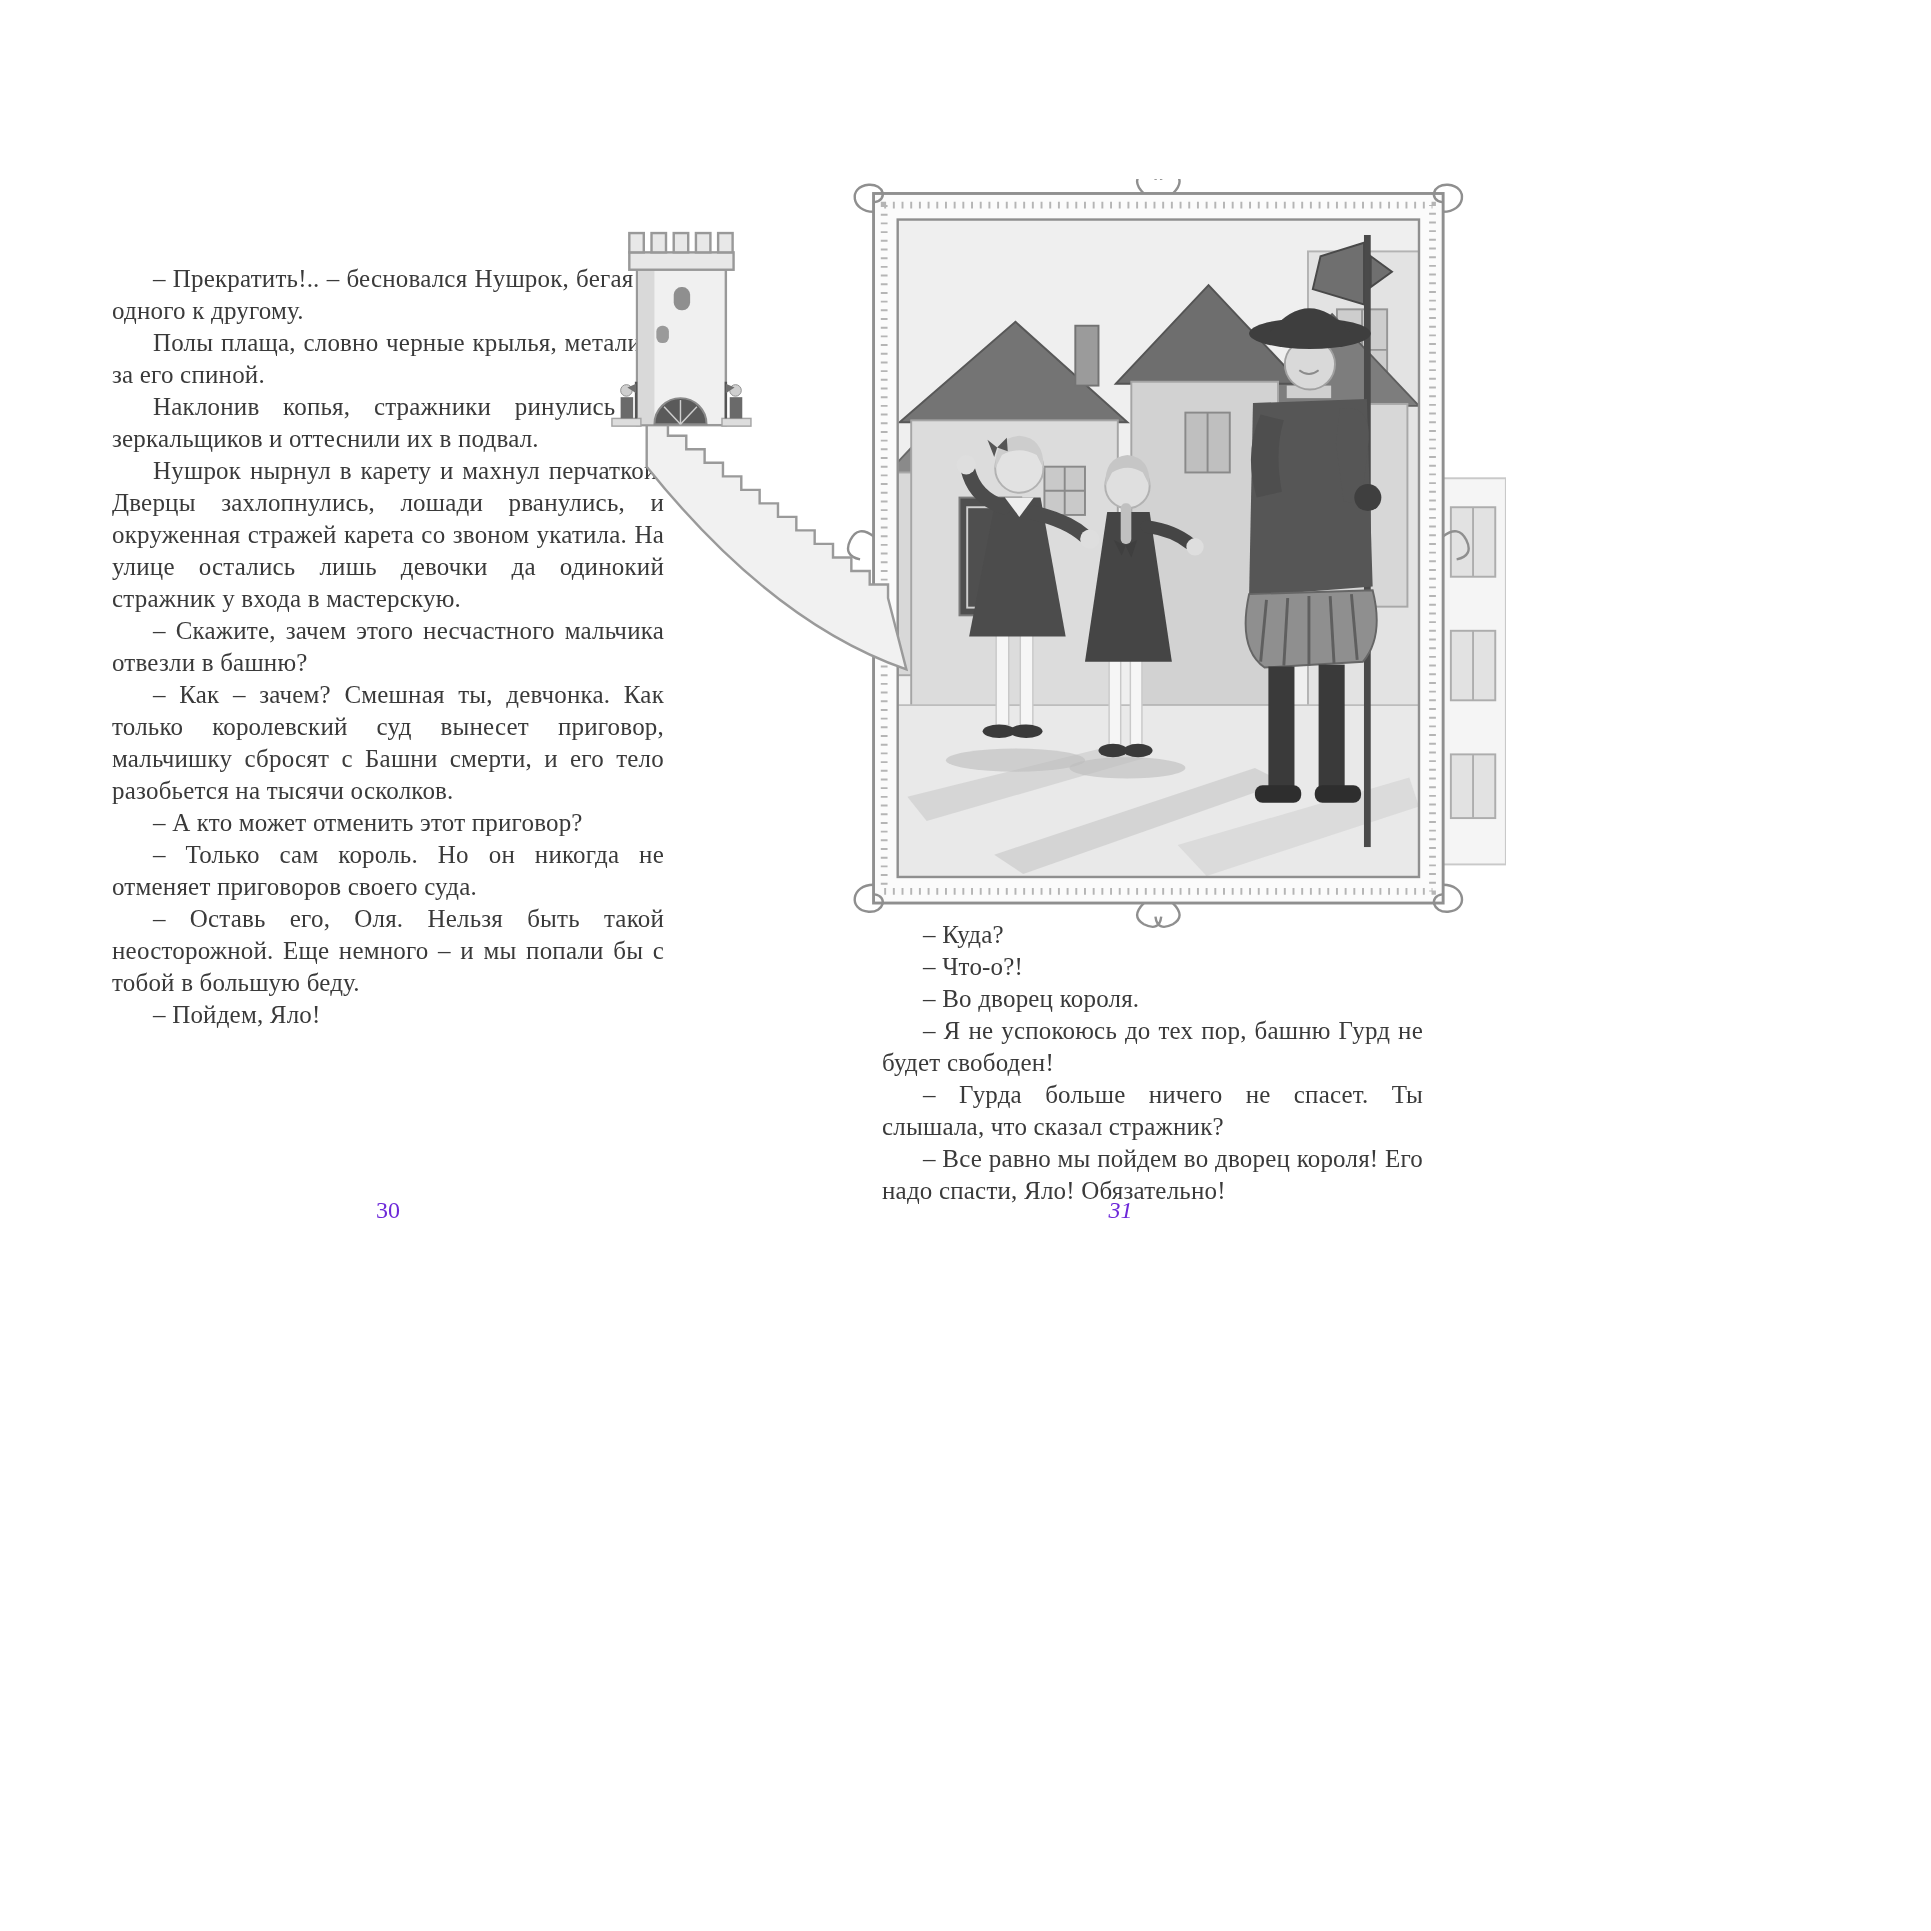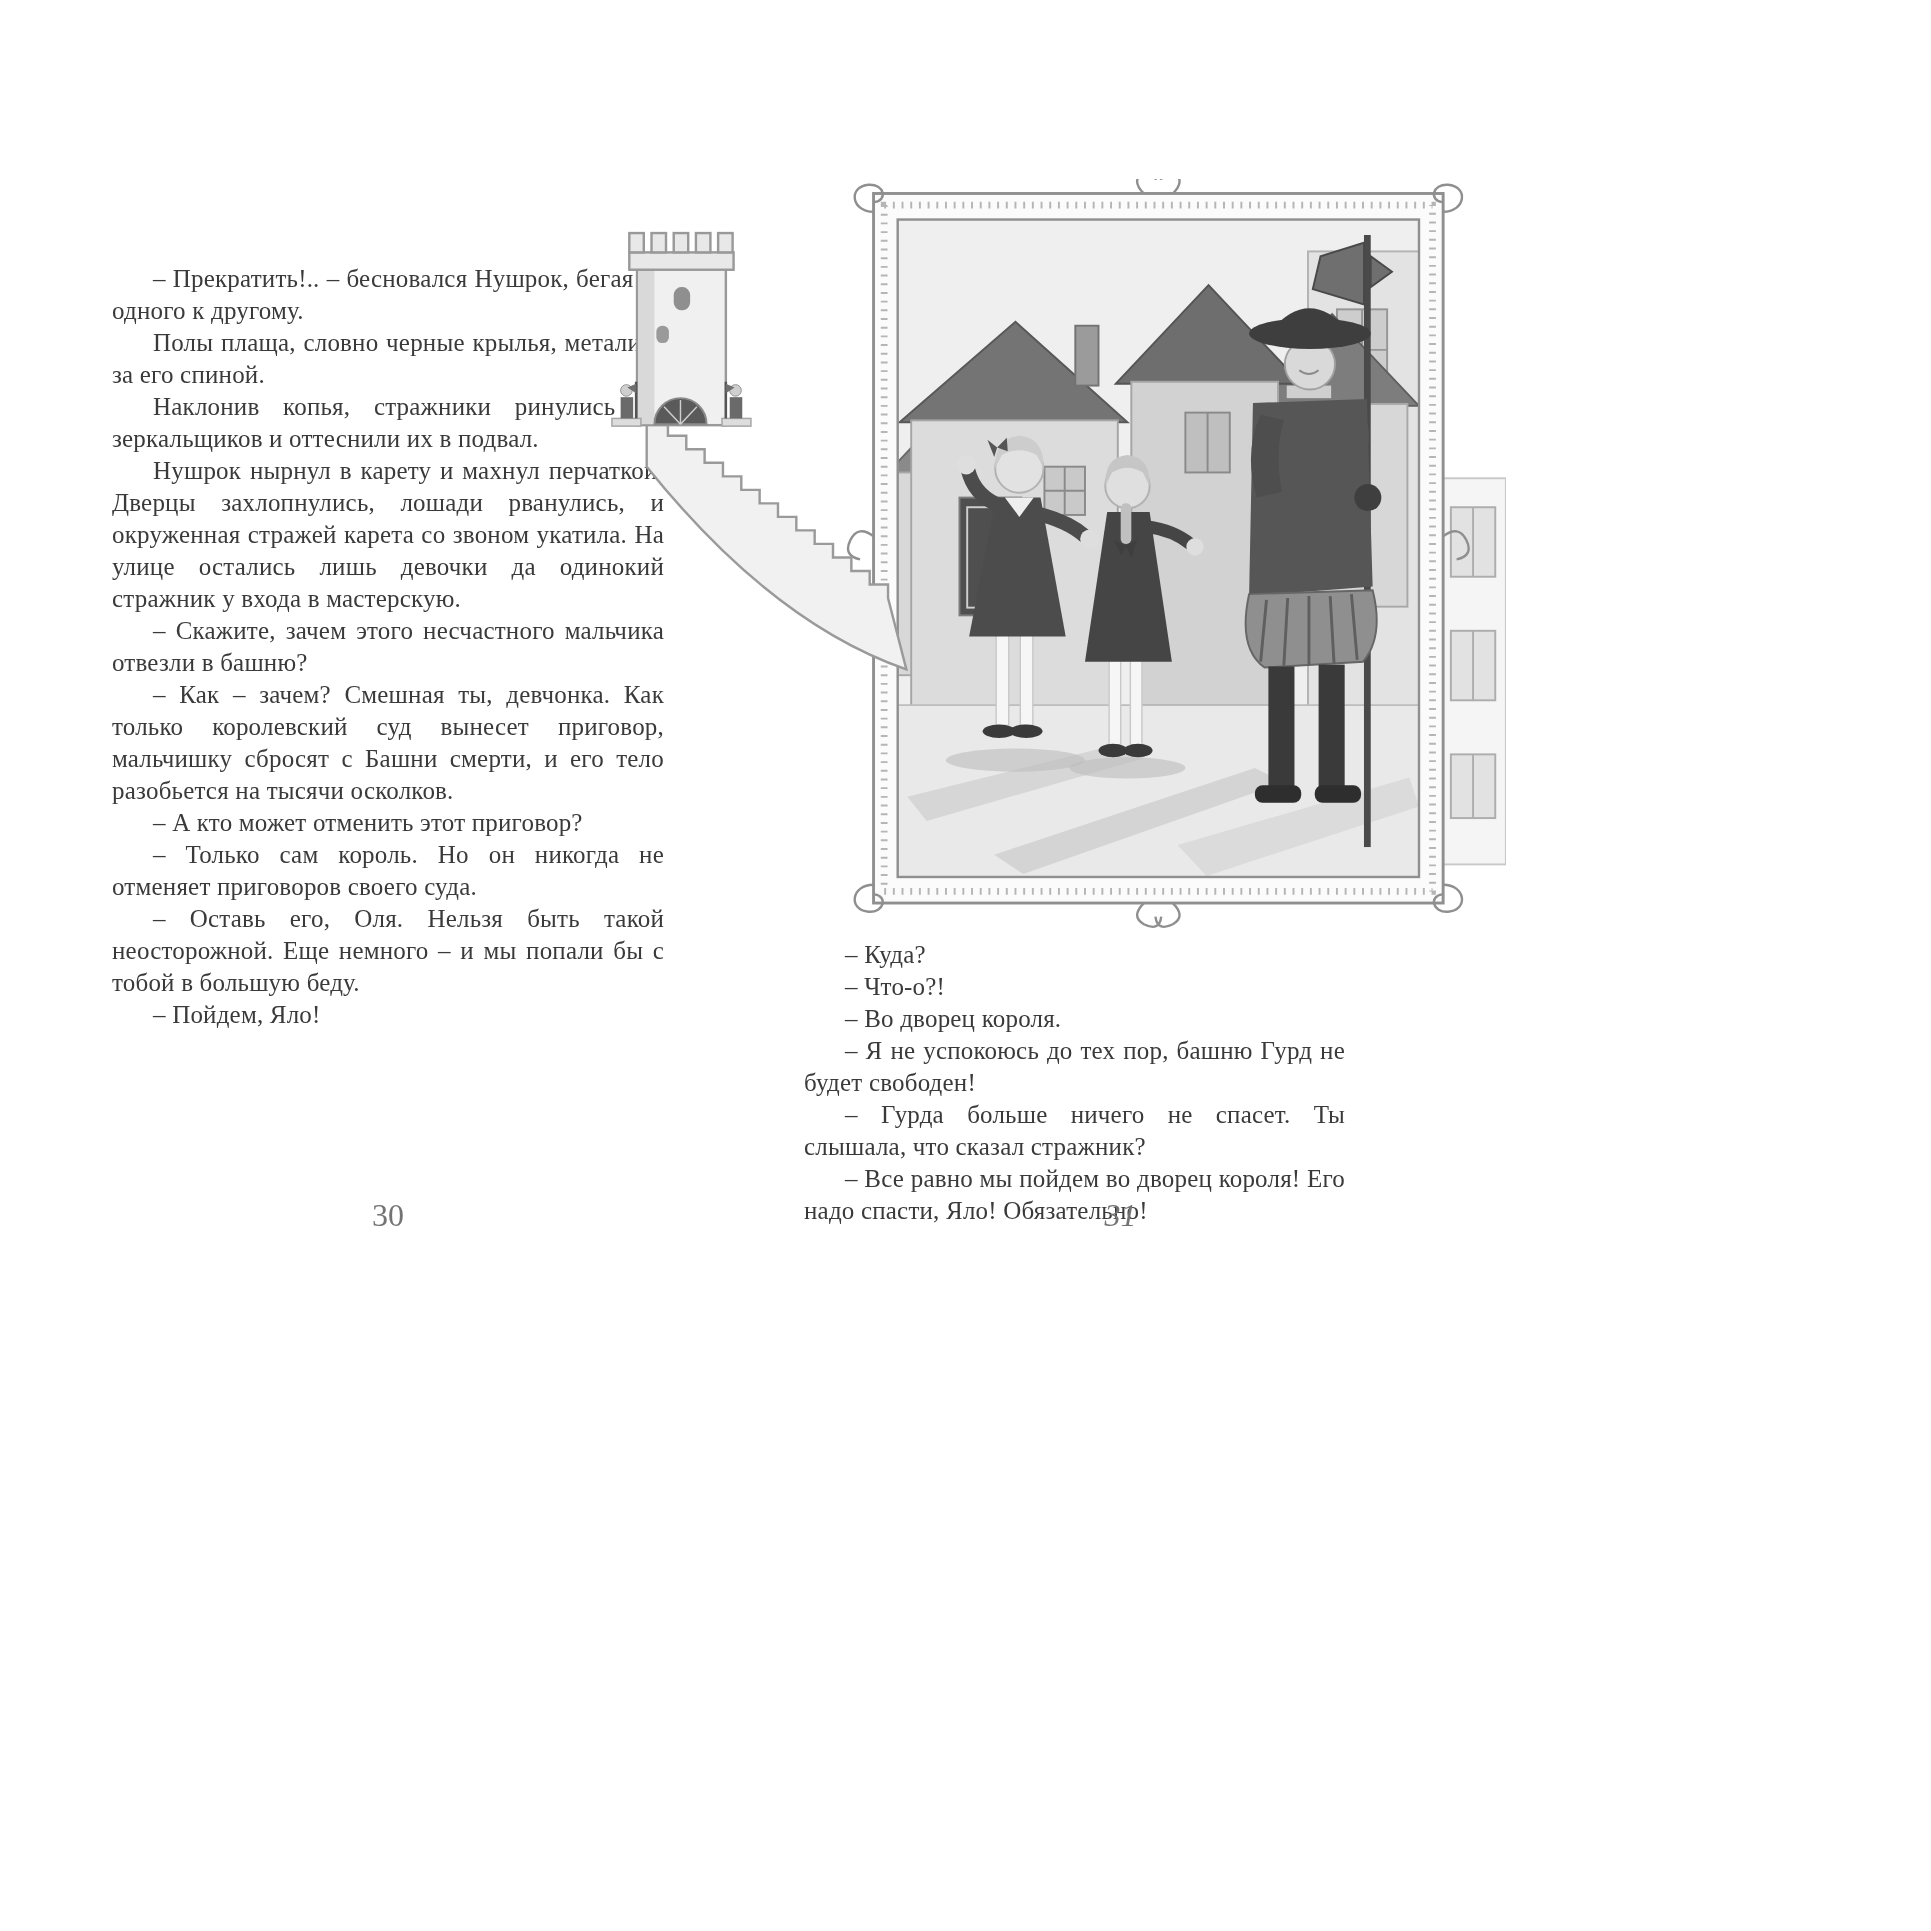--- a/index.html
+++ b/index.html
@@ -22,23 +22,23 @@
     line-height:32px;
     letter-spacing:0.2px;
   }
   #left-text  { left:112px; top:263px; width:552px; }
   #right-text { left:850px; top:919px; width:541px; }
 
   .para { margin:0; text-indent:41px; }
 
   .page-number {
     position:absolute;
-    font-size:32px;
+    font-size:24px;
     text-align:center;
-    color:#737373;
+    color:#6d28d9;
   }
   #pn-left  { left:112px; width:552px; top:1197px; }
   #pn-right { left:850px; width:541px; top:1197px;font-style:italic; }
 
   #illustration { position:absolute; left:579px; top:179px; }
 </style>
 </head>
 <body>
 
 <div class="page" id="left-page">
@@ -53,21 +53,21 @@
       <p class="para">– Только сам король. Но он никогда не отменяет приговоров своего суда.</p>
       <p class="para">– Оставь его, Оля. Нельзя быть такой неосторожной. Еще немного – и мы попали бы с тобой в большую беду.</p>
       <p class="para">– Пойдем, Яло!</p>
     </div>
   <div class="page-number" id="pn-left">30</div>
 </div>
 
 <div class="page" id="right-page">
 </div>
 
-<div class="text-col" id="right-text" style="position: absolute; left: 804px; top: 919px; width: 541px; margin-top: 20px;">
+<div class="text-col" id="right-text" style="position: absolute; left: 882px; top: 919px; width: 541px;">
     <p class="para">– Куда?</p>
     <p class="para">– Что-о?!</p>
     <p class="para">– Во дворец короля.</p>
     <p class="para">– Я не успокоюсь до тех пор, башню Гурд не будет свободен!</p>
     <p class="para">– Гурда больше ничего не спасет. Ты слышала, что сказал стражник?</p>
     <p class="para">– Все равно мы пойдем во дворец короля! Его надо спасти, Яло! Обязательно!</p>
   </div>
 
 <svg id="illustration" width="927" height="753" viewBox="0 0 960 780" aria-hidden="true">
   <defs>

